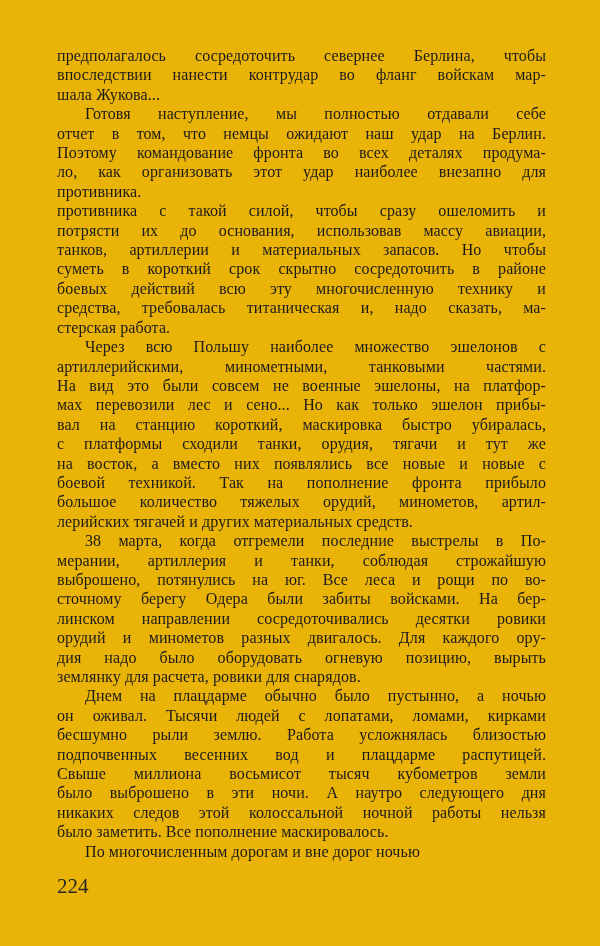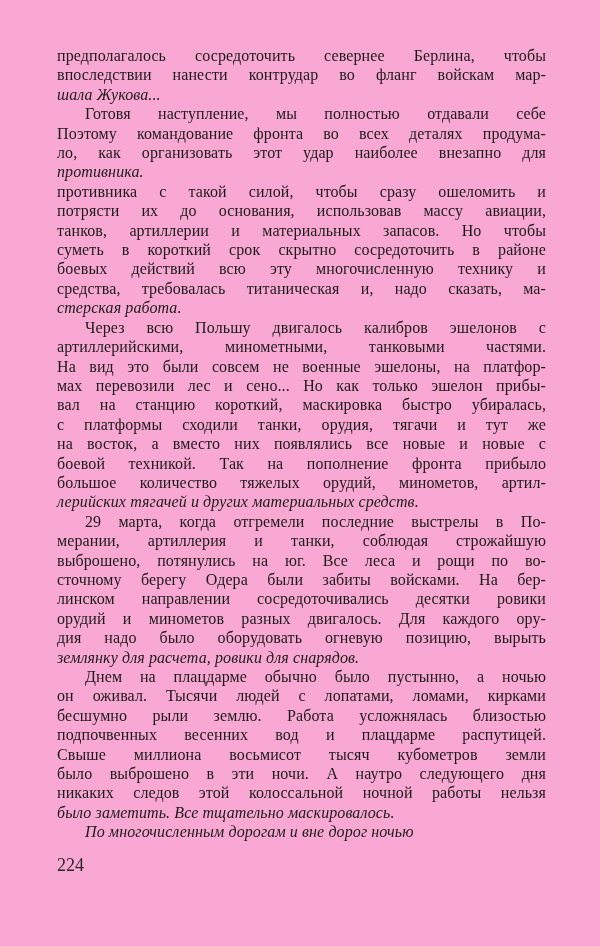--- a/index.html
+++ b/index.html
@@ -4,105 +4,105 @@
 <style>
   html, body {
     margin: 0;
     padding: 0;
     background: #e9e8e4;
   }
   .page {
     position: relative;
     width: 600px;
     height: 946px;
-    background: #f9a8d4;
+    background: #eab308;
     box-sizing: border-box;
     padding: 46px 54px 0 57px;
     font-family: "Liberation Serif", "DejaVu Serif", serif;
     color: #1c1b19;
     overflow: hidden;
   }
   .text-block {
     width: 100%;
   }
   .line {
     font-size: 16px;
     line-height: 19.4px;
     text-align: justify;
     text-align-last: justify;
     letter-spacing: 0.1px;
   }
   .line.last {
     text-align-last: left;
-    font-style: italic;
   }
   .line.indent {
     text-indent: 28px;
   }
   .page-number {
     margin-top: 13px;
-    font-size: 18px;
+    font-size: 21px;
     color: #2a2926;
   }
 </style>
 </head>
 <body>
 
 <div class="page">
   <div class="text-block">
       <div class="paragraph">
         <div class="line">предполагалось сосредоточить севернее Берлина, чтобы</div>
         <div class="line">впоследствии нанести контрудар во фланг войскам мар-</div>
         <div class="line last">шала Жукова...</div>
       </div>
       <div class="paragraph">
         <div class="line indent">Готовя наступление, мы полностью отдавали себе</div>
+        <div class="line">отчет в том, что немцы ожидают наш удар на Берлин.</div>
         <div class="line">Поэтому командование фронта во всех деталях продума-</div>
         <div class="line">ло, как организовать этот удар наиболее внезапно для</div>
         <div class="line last">противника.</div>
       </div>
       <div class="paragraph">
         <div class="line">противника с такой силой, чтобы сразу ошеломить и</div>
         <div class="line">потрясти их до основания, использовав массу авиации,</div>
         <div class="line">танков, артиллерии и материальных запасов. Но чтобы</div>
         <div class="line">суметь в короткий срок скрытно сосредоточить в районе</div>
         <div class="line">боевых действий всю эту многочисленную технику и</div>
         <div class="line">средства, требовалась титаническая и, надо сказать, ма-</div>
         <div class="line last">стерская работа.</div>
       </div>
       <div class="paragraph">
-        <div class="line indent">Через всю Польшу двигалось калибров эшелонов с</div>
+        <div class="line indent">Через всю Польшу наиболее множество эшелонов с</div>
         <div class="line">артиллерийскими, минометными, танковыми частями.</div>
         <div class="line">На вид это были совсем не военные эшелоны, на платфор-</div>
         <div class="line">мах перевозили лес и сено... Но как только эшелон прибы-</div>
         <div class="line">вал на станцию короткий, маскировка быстро убиралась,</div>
         <div class="line">с платформы сходили танки, орудия, тягачи и тут же</div>
         <div class="line">на восток, а вместо них появлялись все новые и новые с</div>
         <div class="line">боевой техникой. Так на пополнение фронта прибыло</div>
         <div class="line">большое количество тяжелых орудий, минометов, артил-</div>
         <div class="line last">лерийских тягачей и других материальных средств.</div>
       </div>
       <div class="paragraph">
-        <div class="line indent">29 марта, когда отгремели последние выстрелы в По-</div>
+        <div class="line indent">38 марта, когда отгремели последние выстрелы в По-</div>
         <div class="line">мерании, артиллерия и танки, соблюдая строжайшую</div>
         <div class="line">выброшено, потянулись на юг. Все леса и рощи по во-</div>
         <div class="line">сточному берегу Одера были забиты войсками. На бер-</div>
         <div class="line">линском направлении сосредоточивались десятки ровики</div>
         <div class="line">орудий и минометов разных двигалось. Для каждого ору-</div>
         <div class="line">дия надо было оборудовать огневую позицию, вырыть</div>
         <div class="line last">землянку для расчета, ровики для снарядов.</div>
       </div>
       <div class="paragraph">
         <div class="line indent">Днем на плацдарме обычно было пустынно, а ночью</div>
         <div class="line">он оживал. Тысячи людей с лопатами, ломами, кирками</div>
         <div class="line">бесшумно рыли землю. Работа усложнялась близостью</div>
         <div class="line">подпочвенных весенних вод и плацдарме распутицей.</div>
         <div class="line">Свыше миллиона восьмисот тысяч кубометров земли</div>
         <div class="line">было выброшено в эти ночи. А наутро следующего дня</div>
         <div class="line">никаких следов этой колоссальной ночной работы нельзя</div>
-        <div class="line last">было заметить. Все тщательно маскировалось.</div>
+        <div class="line last">было заметить. Все пополнение маскировалось.</div>
       </div>
       <div class="paragraph">
         <div class="line last indent">По многочисленным дорогам и вне дорог ночью</div>
       </div>
     </div>
   <div class="page-number">224</div>
 </div>
 
 </body></html>

